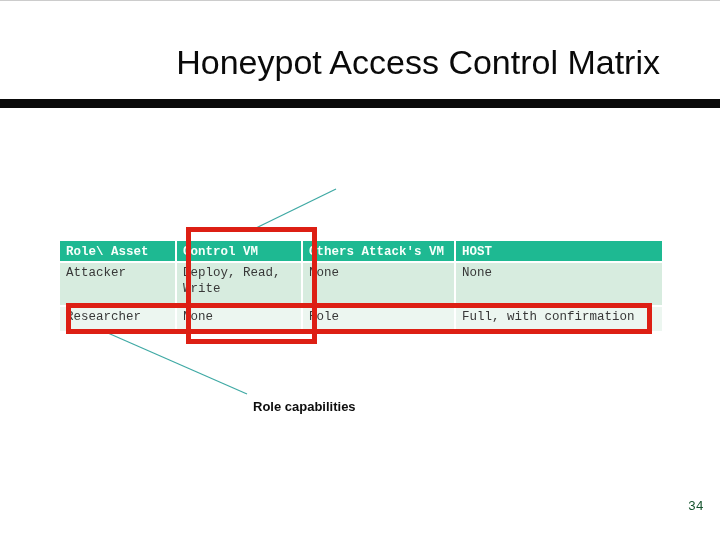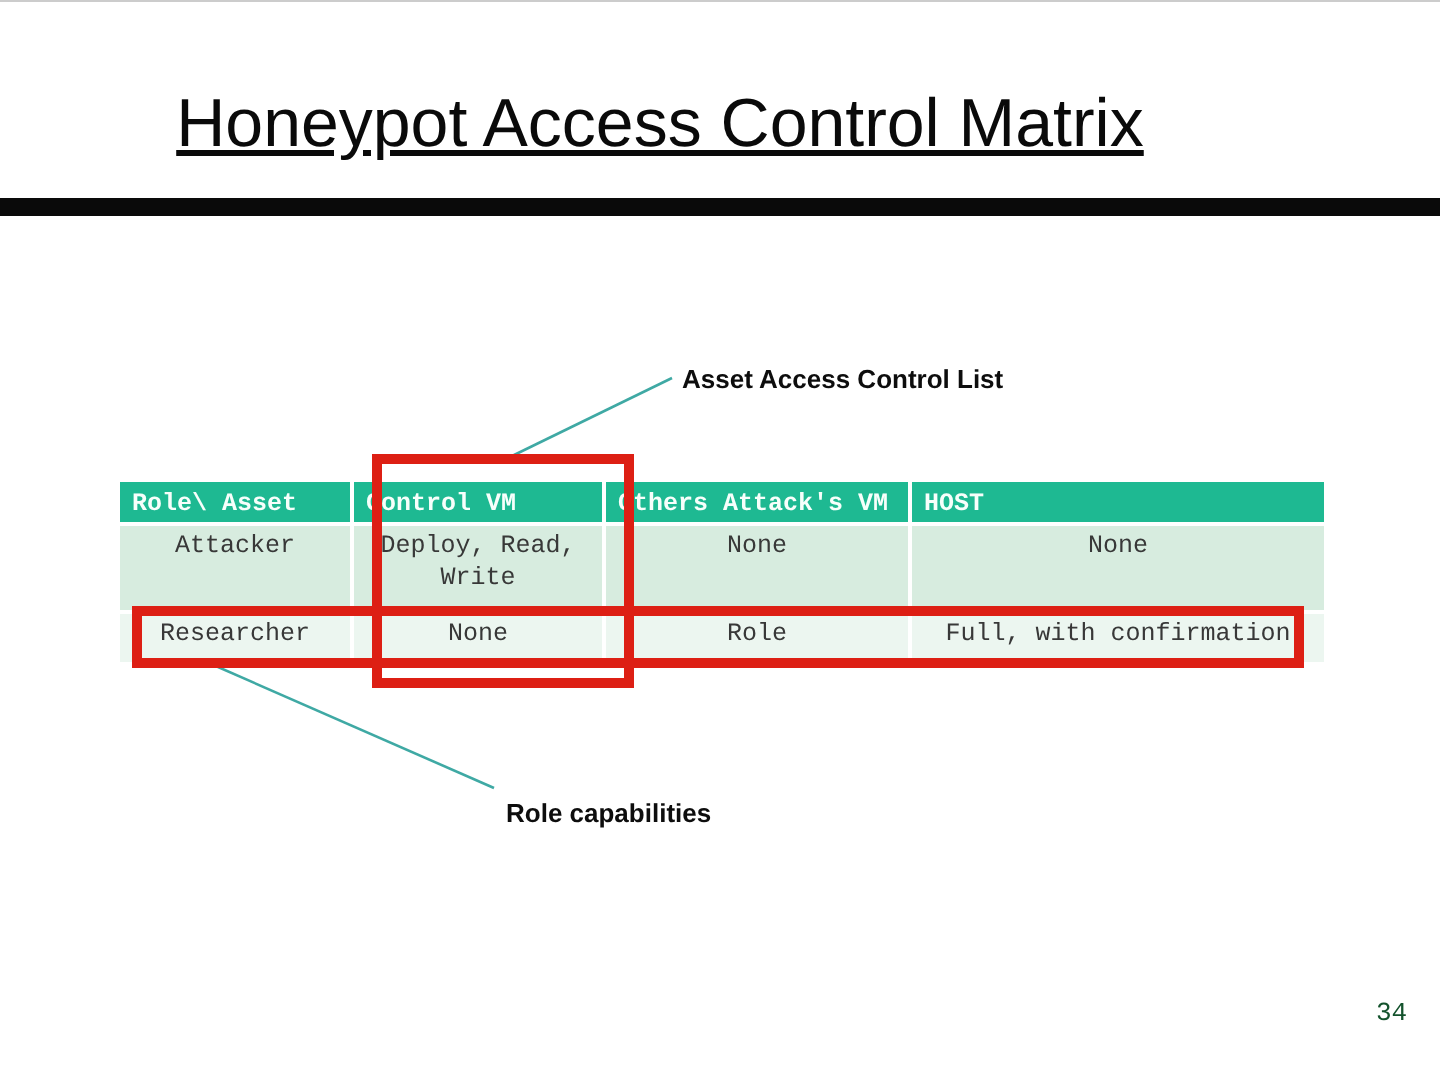--- a/index.html
+++ b/index.html
@@ -14,28 +14,27 @@
     height: 540px;
     background: #ffffff;
     overflow: hidden;
     border-top: 1px solid #cccccc;
   }
   .title {
     position: absolute;
     top: 42px;
     left: 0;
     width: 660px;
-    text-align: center;
+    text-align: right;
     font-size: 34px;
     font-weight: 400;
     color: #0a0a0a;
     letter-spacing: 0px;
     font-family: "Liberation Sans", sans-serif;
     white-space: nowrap;
-    text-decoration: underline;
   }
   .title-rule {
     position: absolute;
     top: 98px;
     left: 0;
     width: 720px;
     height: 9px;
     background: #0a0a0a;
   }
   .lines {
@@ -86,21 +85,21 @@
     white-space: nowrap;
   }
   table.acl td {
     font-size: 12.5px;
     color: #383838;
     vertical-align: top;
     padding: 3px 6px 2px 6px;
     line-height: 1.25;
   }
   table.acl th + th, table.acl td + td { border-left: 2px solid #ffffff; }
-  table.acl tbody td { border-top: 2px solid #ffffff; text-align: center; }
+  table.acl tbody td { border-top: 2px solid #ffffff; }
   table.acl tbody tr.row-attacker td { background: var(--row1-bg, #d7ecdf); height: 44px; }
   table.acl tbody tr.row-researcher td { background: var(--row2-bg, #ecf6f0); height: 26px; }
 
   .red-box {
     position: absolute;
     border: 5px solid var(--highlight-red, #dd1f14);
     background: transparent;
     box-sizing: border-box;
   }
   .red-box-col { left: 186px; top: 226px; width: 131px; height: 117px; }
@@ -121,21 +120,20 @@
 <div class="slide">
 
   <div class="title">Honeypot Access Control Matrix</div>
   <div class="title-rule"></div>
 
   <svg class="lines" viewBox="0 0 720 540">
     <line x1="256" y1="227" x2="336" y2="188"></line>
     <line x1="101" y1="329" x2="247" y2="393"></line>
   </svg>
 
-  <div class="callout callout-acl">Asset Access Control List</div>
 
   <table class="acl">
     <thead>
       <tr>
         <th style="width:115px">Role\ Asset</th>
         <th style="width:126px">Control VM</th>
         <th style="width:153px">Others Attack's VM</th>
         <th style="width:208px">HOST</th>
       </tr>
     </thead>

